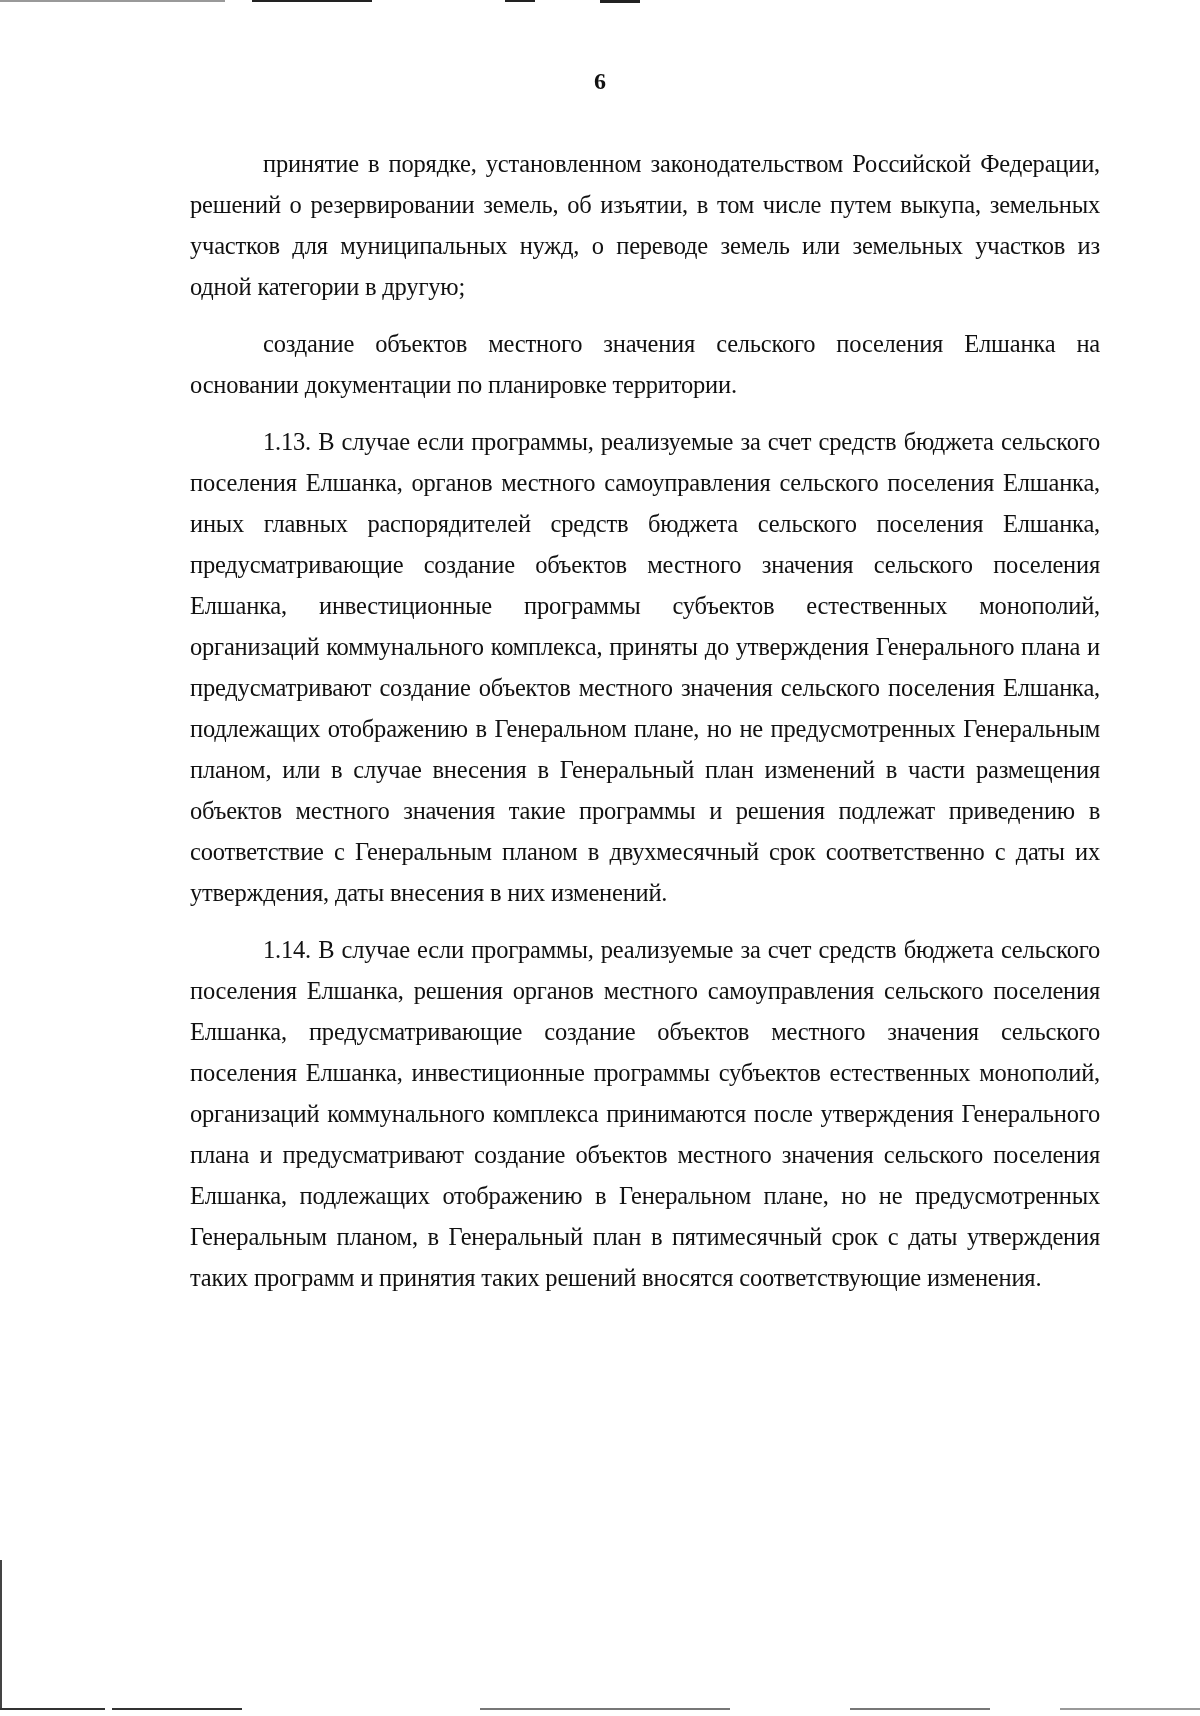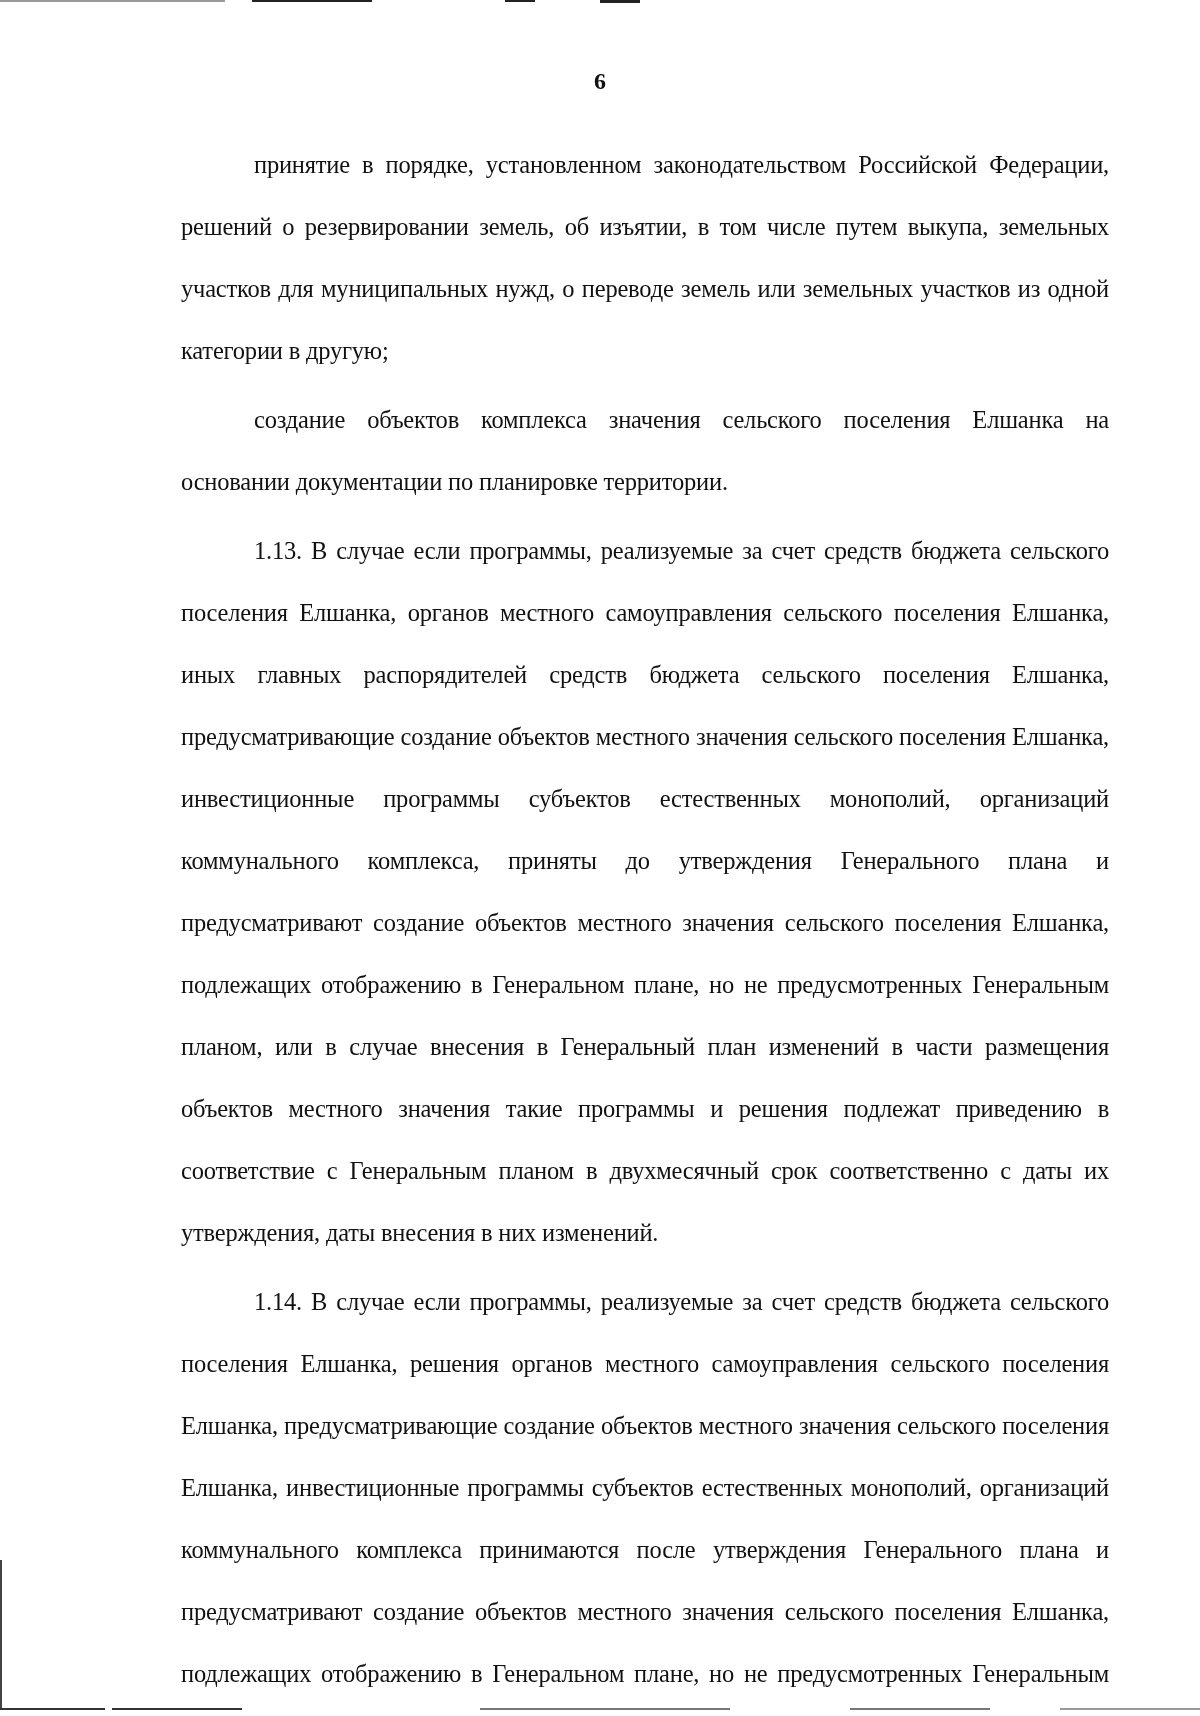--- a/index.html
+++ b/index.html
@@ -59,23 +59,23 @@
       font-weight: bold;
       font-family: "Liberation Serif", serif;
     }
     .content {
       position: absolute;
       left: 174px;
       top: 127px;
       width: 942px;
     }
     .para {
-      margin: 7px;
+      margin: 16px;
       font-size: 24.5px;
-      line-height: 62px;
+      line-height: 41px;
       text-align: justify;
       text-indent: 73px;
       letter-spacing: -0.2px;
     }
   </style>
 </head>
 <body>
 
 <div class="scan-edge-top">
   <div class="seg" style="left:0;width:225px;background:#999;"></div>
@@ -91,16 +91,16 @@
   <div class="seg" style="left:112px;width:130px;"></div>
   <div class="seg" style="left:480px;width:250px;background:#777;"></div>
   <div class="seg" style="left:850px;width:140px;background:#777;"></div>
   <div class="seg" style="left:1060px;width:140px;background:#999;"></div>
 </div>
 
 <div class="page-number">6</div>
 
 <div class="content">
   <p class="para">принятие в порядке, установленном законодательством Российской Федерации, решений о резервировании земель, об изъятии, в том числе путем выкупа, земельных участков для муниципальных нужд, о переводе земель или земельных участков из одной категории в другую;</p>
-  <p class="para">создание объектов комплекса значения сельского поселения Елшанка на основании документации по планировке территории.</p>
+  <p class="para">создание объектов местного значения сельского поселения Елшанка на основании документации по планировке территории.</p>
   <p class="para">1.13. В случае если программы, реализуемые за счет средств бюджета сельского поселения Елшанка, органов местного самоуправления сельского поселения Елшанка, иных главных распорядителей средств бюджета сельского поселения Елшанка, предусматривающие создание объектов местного значения сельского поселения Елшанка, инвестиционные программы субъектов естественных монополий, организаций коммунального комплекса, приняты до утверждения Генерального плана и предусматривают создание объектов местного значения сельского поселения Елшанка, подлежащих отображению в Генеральном плане, но не предусмотренных Генеральным планом, или в случае внесения в Генеральный план изменений в части размещения объектов местного значения такие программы и решения подлежат приведению в соответствие с Генеральным планом в двухмесячный срок соответственно с даты их утверждения, даты внесения в них изменений.</p>
   <p class="para">1.14. В случае если программы, реализуемые за счет средств бюджета сельского поселения Елшанка, решения органов местного самоуправления сельского поселения Елшанка, предусматривающие создание объектов местного значения сельского поселения Елшанка, инвестиционные программы субъектов естественных монополий, организаций коммунального комплекса принимаются после утверждения Генерального плана и предусматривают создание объектов местного значения сельского поселения Елшанка, подлежащих отображению в Генеральном плане, но не предусмотренных Генеральным планом, в Генеральный план в пятимесячный срок с даты утверждения таких программ и принятия таких решений вносятся соответствующие изменения.</p>
 </div>
 
 </body></html>

